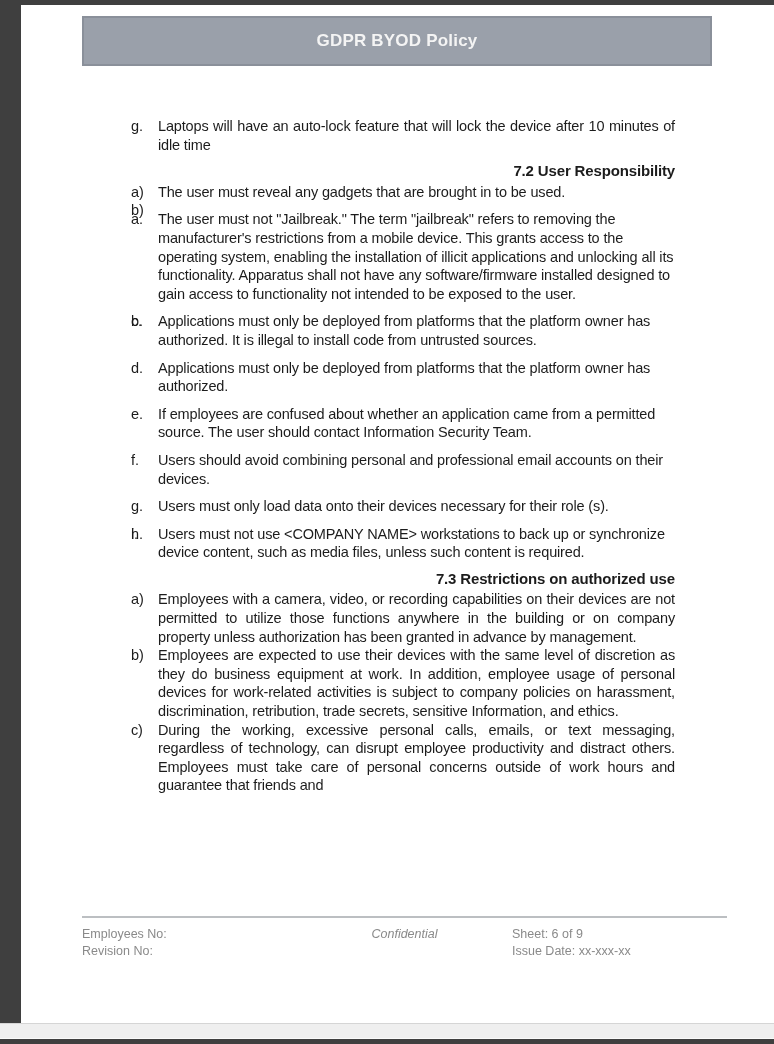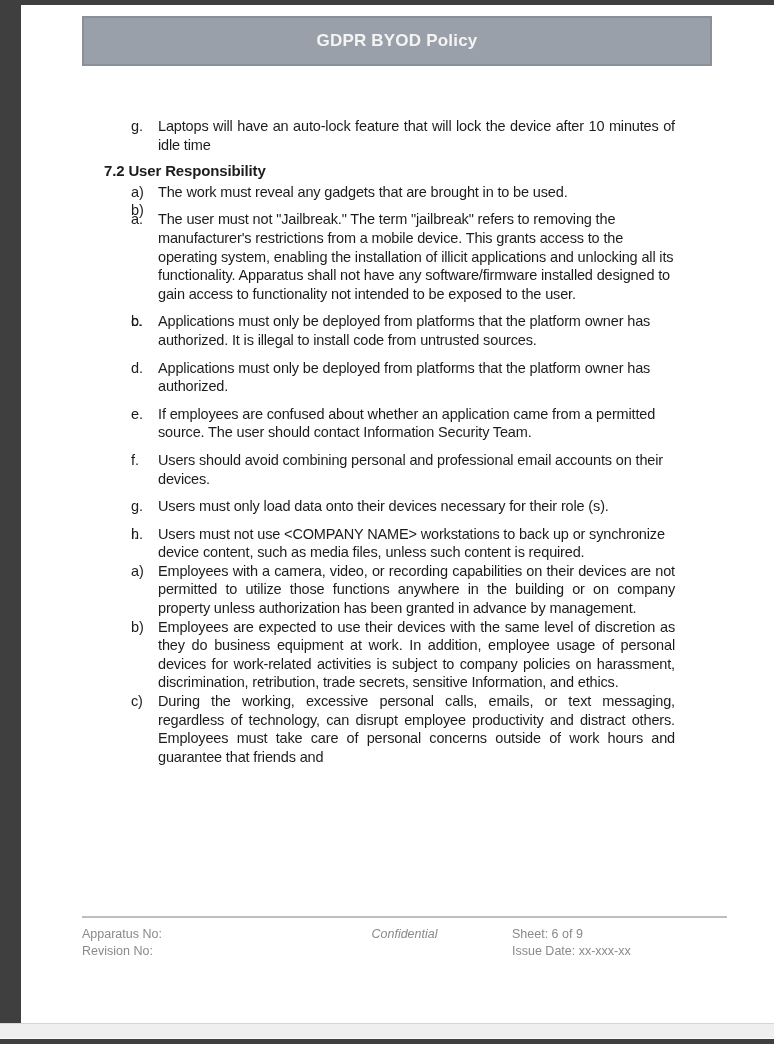--- a/index.html
+++ b/index.html
@@ -45,20 +45,21 @@
   ul.justify li { text-align: justify; }
   ul.spaced { margin-top: 9px; }
   ul.spaced li + li { margin-top: 9px; }
   h2.section-heading {
     font-size: 15px;
     line-height: 18.6px;
     font-weight: bold;
     color: #1c1c1c;
     margin: 8px 0 2px 0;
     letter-spacing: -0.15px;
+    text-align: right;
   }
   .footer {
     position: absolute;
     left: 61px; right: 58px; top: 911px;
     border-top: 2px solid #bcbfc2;
     padding-top: 8px;
     display: flex;
     color: #8a8a8a;
     font-size: 12.5px;
     line-height: 17px;
@@ -91,21 +92,21 @@
           <span class="marker">g.</span>
           <span class="text">Laptops will have an auto-lock feature that will lock the device after 10 minutes of idle time</span>
         </li>
     </ul>
 
     <h2 class="section-heading">7.2 User Responsibility</h2>
 
     <ul class="list justify">
       <li>
           <span class="marker">a)</span>
-          <span class="text">The work must reveal any gadgets that are brought in to be used.</span>
+          <span class="text">The user must reveal any gadgets that are brought in to be used.</span>
         </li>
         <li>
           <span class="marker">b)</span>
         </li>
     </ul>
 
     <ul class="list spaced">
       <li>
           <span class="marker">a.</span>
           <span class="text">The user must not "Jailbreak." The term "jailbreak" refers to removing the manufacturer's restrictions from a mobile device. This grants access to the operating system, enabling the installation of illicit applications and unlocking all its functionality. Apparatus shall not have any software/firmware installed designed to gain access to functionality not intended to be exposed to the user.</span>
@@ -135,41 +136,42 @@
         </li>
         <li>
           <span class="marker">h.</span>
         </li>
         <li>
           <span class="marker">i.</span>
           <span class="text">Users must not use &lt;COMPANY NAME&gt; workstations to back up or synchronize device content, such as media files, unless such content is required.</span>
         </li>
     </ul>
 
+    <h2 class="section-heading">7.3 Restrictions on authorized use</h2>
 
     <ul class="list justify">
       <li>
           <span class="marker">a)</span>
           <span class="text">Employees with a camera, video, or recording capabilities on their devices are not permitted to utilize those functions anywhere in the building or on company property unless authorization has been granted in advance by management.</span>
         </li>
         <li>
           <span class="marker">b)</span>
           <span class="text">Employees are expected to use their devices with the same level of discretion as they do business equipment at work. In addition, employee usage of personal devices for work-related activities is subject to company policies on harassment, discrimination, retribution, trade secrets, sensitive Information, and ethics.</span>
         </li>
         <li>
           <span class="marker">c)</span>
           <span class="text">During the working, excessive personal calls, emails, or text messaging, regardless of technology, can disrupt employee productivity and distract others. Employees must take care of personal concerns outside of work hours and guarantee that friends and</span>
         </li>
     </ul>
 
   </div>
 
   <div class="footer">
     <div class="f-col f-left">
-      <div>Apparatus No:</div>
+      <div>Employees No:</div>
       <div>Revision No:</div>
     </div>
     <div class="f-col f-center">
       <div>Confidential</div>
     </div>
     <div class="f-col f-right">
       <div>Sheet: 6 of 9</div>
       <div>Issue Date: xx-xxx-xx</div>
     </div>
   </div>

